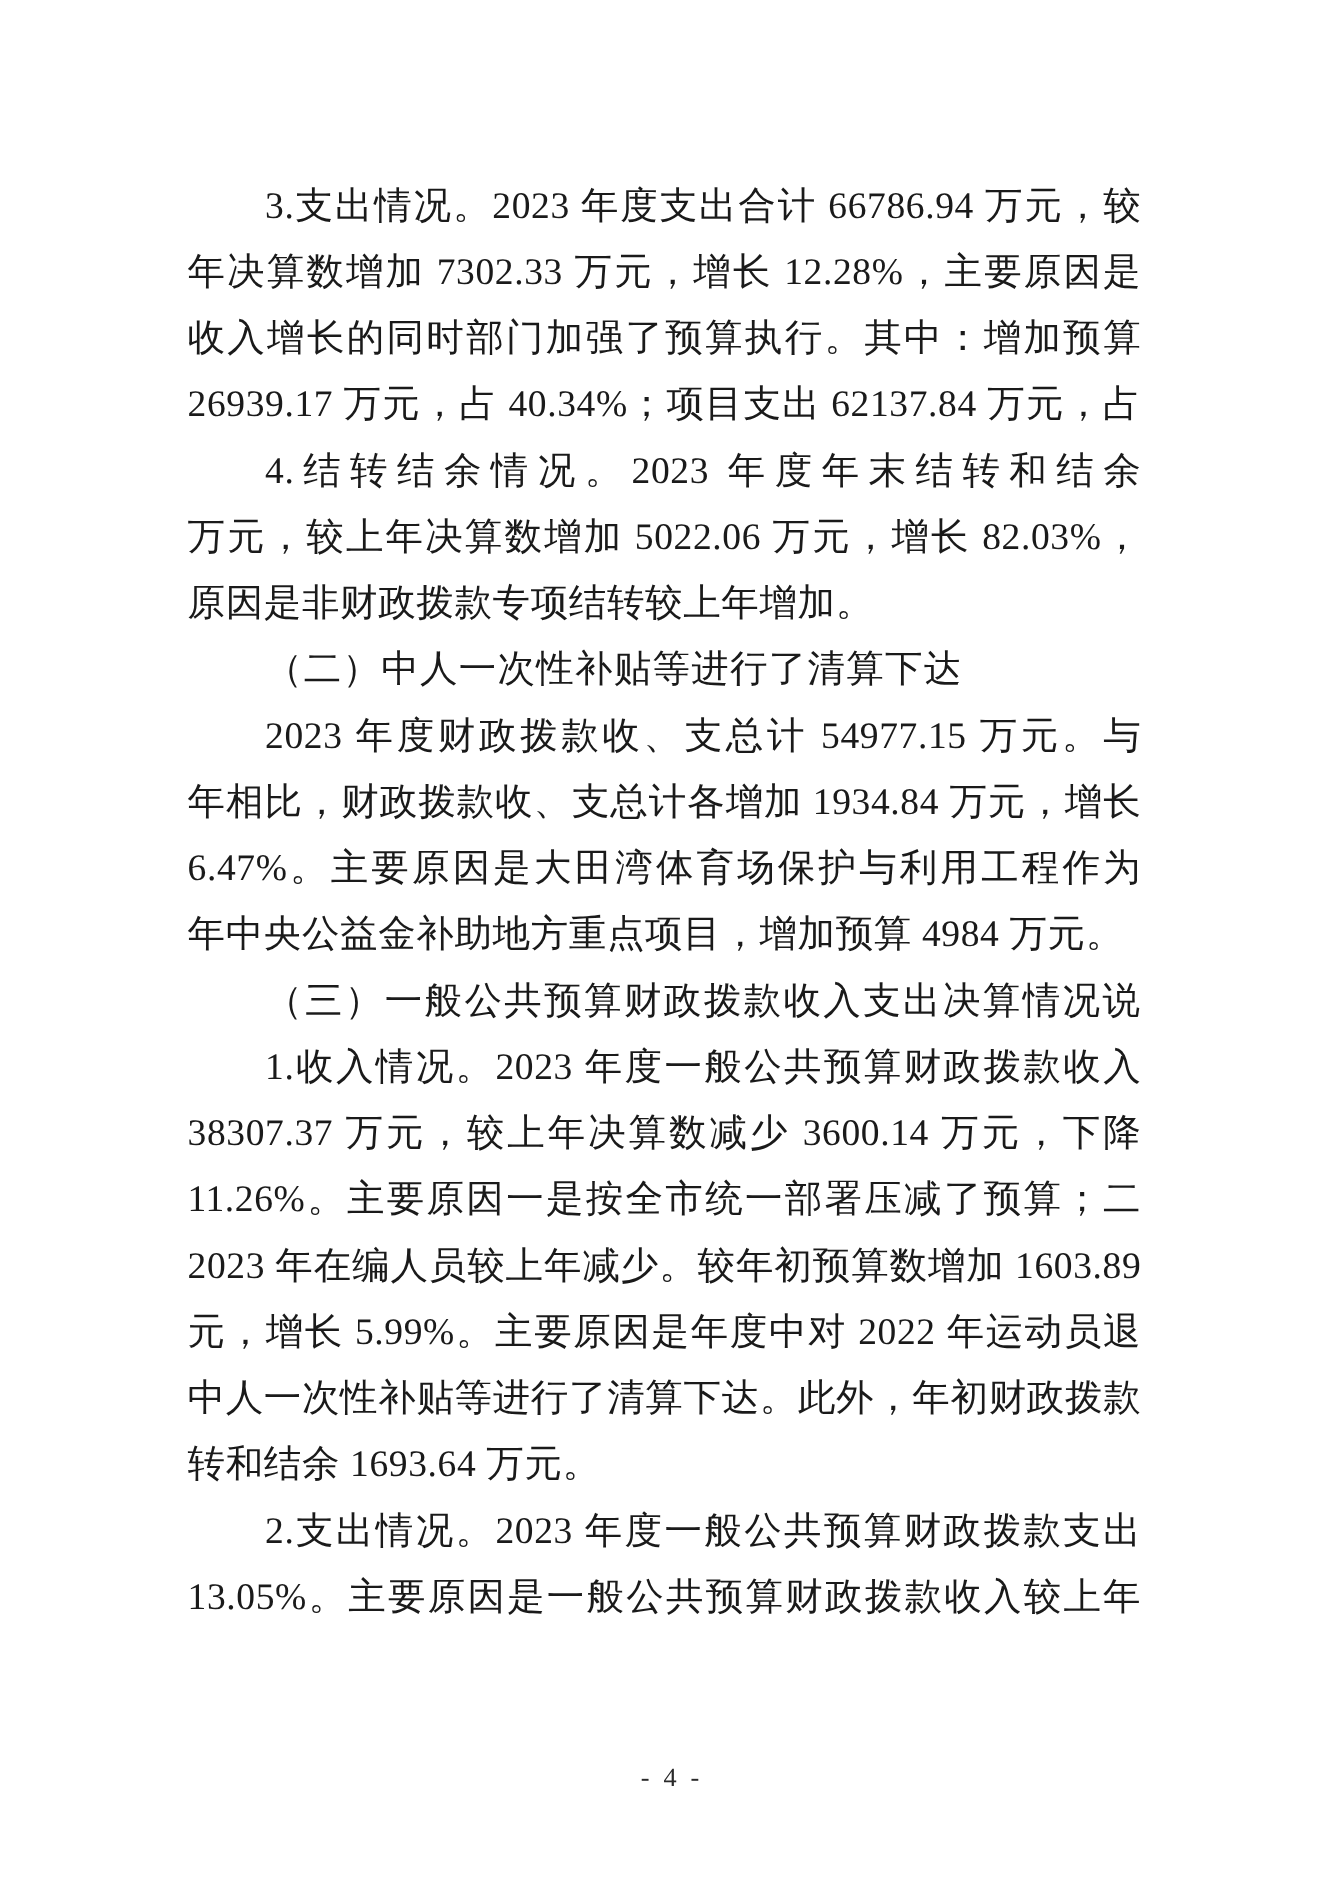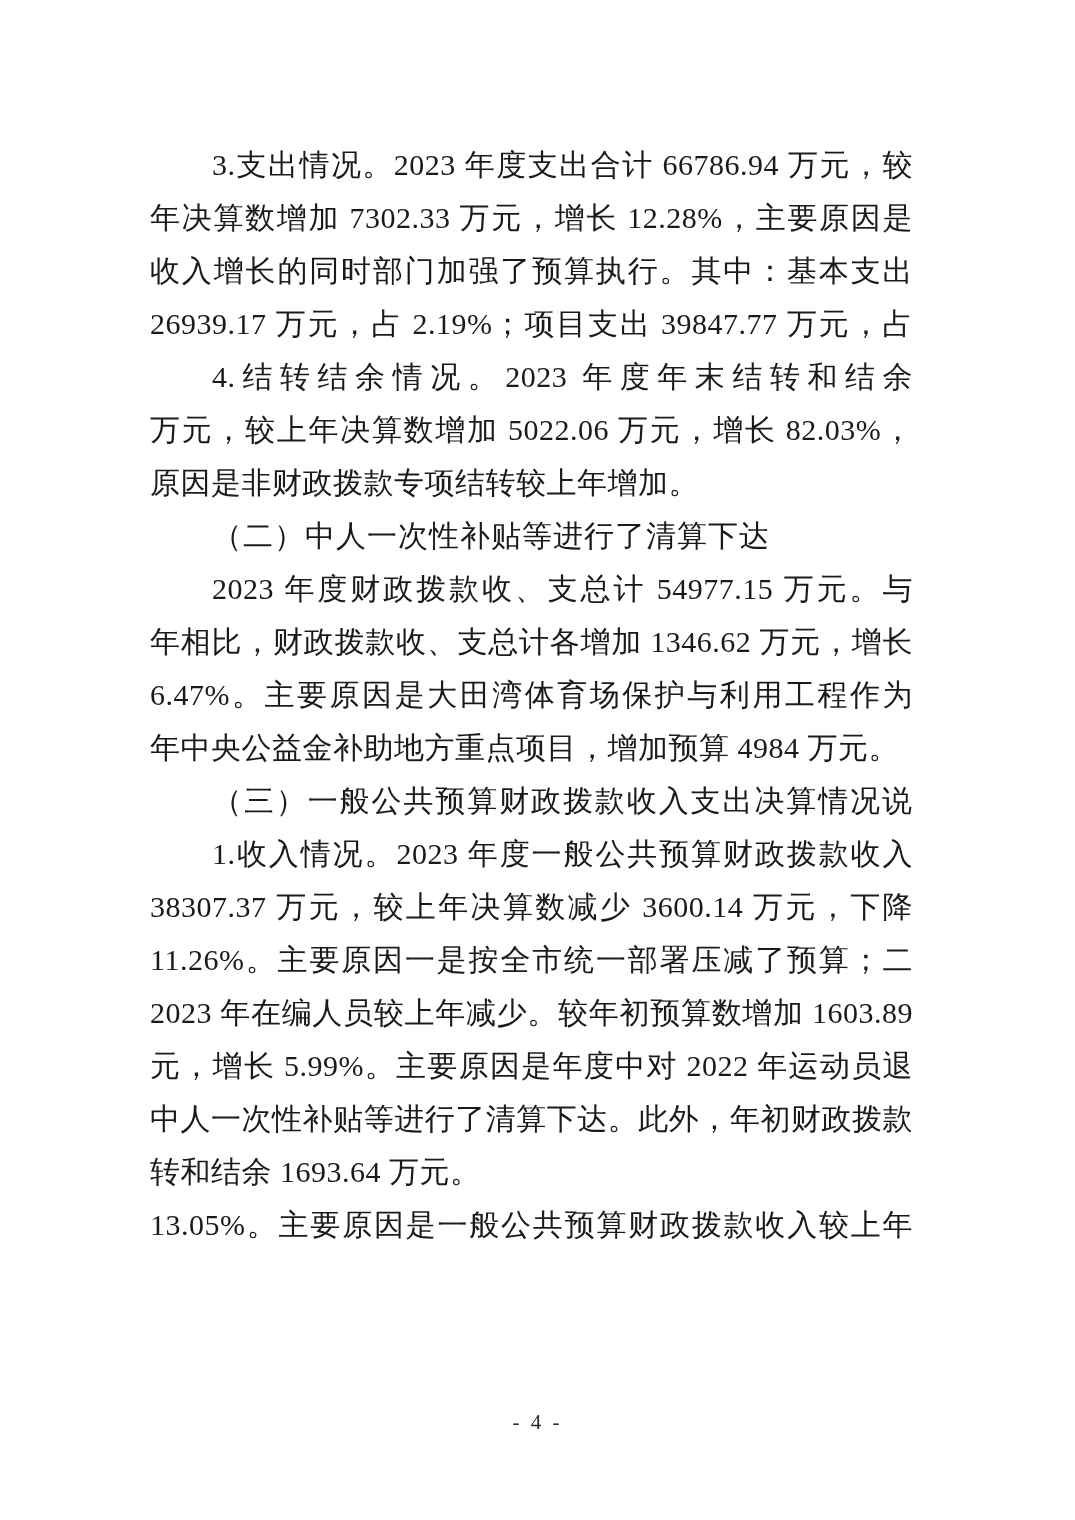--- a/index.html
+++ b/index.html
@@ -60,55 +60,56 @@
 </style>
 </head>
 <body>
 
 <div class="page">
   <div class="doc-body">
 
     <div class="para">
       <div class="line fill indent">3.支出情况。2023 年度支出合计 66786.94 万元，较上</div>
       <div class="line fill">年决算数增加 7302.33 万元，增长 12.28%，主要原因是各类</div>
-      <div class="line fill">收入增长的同时部门加强了预算执行。其中：基本支出</div>
-      <div class="line fill">26939.17 万元，占 2.19%；项目支出 39847.77 万元，占</div>
+      <div class="line fill">收入增长的同时部门加强了预算执行。其中：增加预算</div>
+      <div class="line fill">26939.17 万元，占 40.34%；项目支出 62137.84 万元，占</div>
     </div>
 
     <div class="para">
       <div class="line fill indent">4.结转结余情况。2023 年度年末结转和结余 11144.12</div>
       <div class="line fill">万元，较上年决算数增加 5022.06 万元，增长 82.03%，主要</div>
       <div class="line">原因是非财政拨款专项结转较上年增加。</div>
     </div>
 
     <div class="para">
       <div class="line heading indent">（二）中人一次性补贴等进行了清算下达</div>
     </div>
 
     <div class="para">
       <div class="line fill indent">2023 年度财政拨款收、支总计 54977.15 万元。与 2022</div>
-      <div class="line fill">年相比，财政拨款收、支总计各增加 1346.62 万元，增长</div>
+      <div class="line fill">年相比，财政拨款收、支总计各增加 1934.84 万元，增长</div>
       <div class="line fill">6.47%。主要原因是大田湾体育场保护与利用工程作为 2023</div>
       <div class="line">年中央公益金补助地方重点项目，增加预算 4984 万元。</div>
     </div>
 
     <div class="para">
       <div class="line heading indent">（三）一般公共预算财政拨款收入支出决算情况说明</div>
     </div>
 
     <div class="para">
       <div class="line fill indent">1.收入情况。2023 年度一般公共预算财政拨款收入</div>
       <div class="line fill">38307.37 万元，较上年决算数减少 3600.14 万元，下降</div>
       <div class="line fill">11.26%。主要原因一是按全市统一部署压减了预算；二是</div>
       <div class="line fill">2023 年在编人员较上年减少。较年初预算数增加 1603.89 万</div>
       <div class="line fill">元，增长 5.99%。主要原因是年度中对 2022 年运动员退役费、</div>
       <div class="line fill">中人一次性补贴等进行了清算下达。此外，年初财政拨款结</div>
       <div class="line">转和结余 1693.64 万元。</div>
     </div>
 
     <div class="para">
+      <div class="line fill indent">2.支出情况。2023 年度一般公共预算财政拨款支出</div>
       <div class="line fill">13.05%。主要原因是一般公共预算财政拨款收入较上年减</div>
     </div>
 
   </div>
 
   <div class="page-number">- 4 -</div>
 </div>
 
 </body></html>

